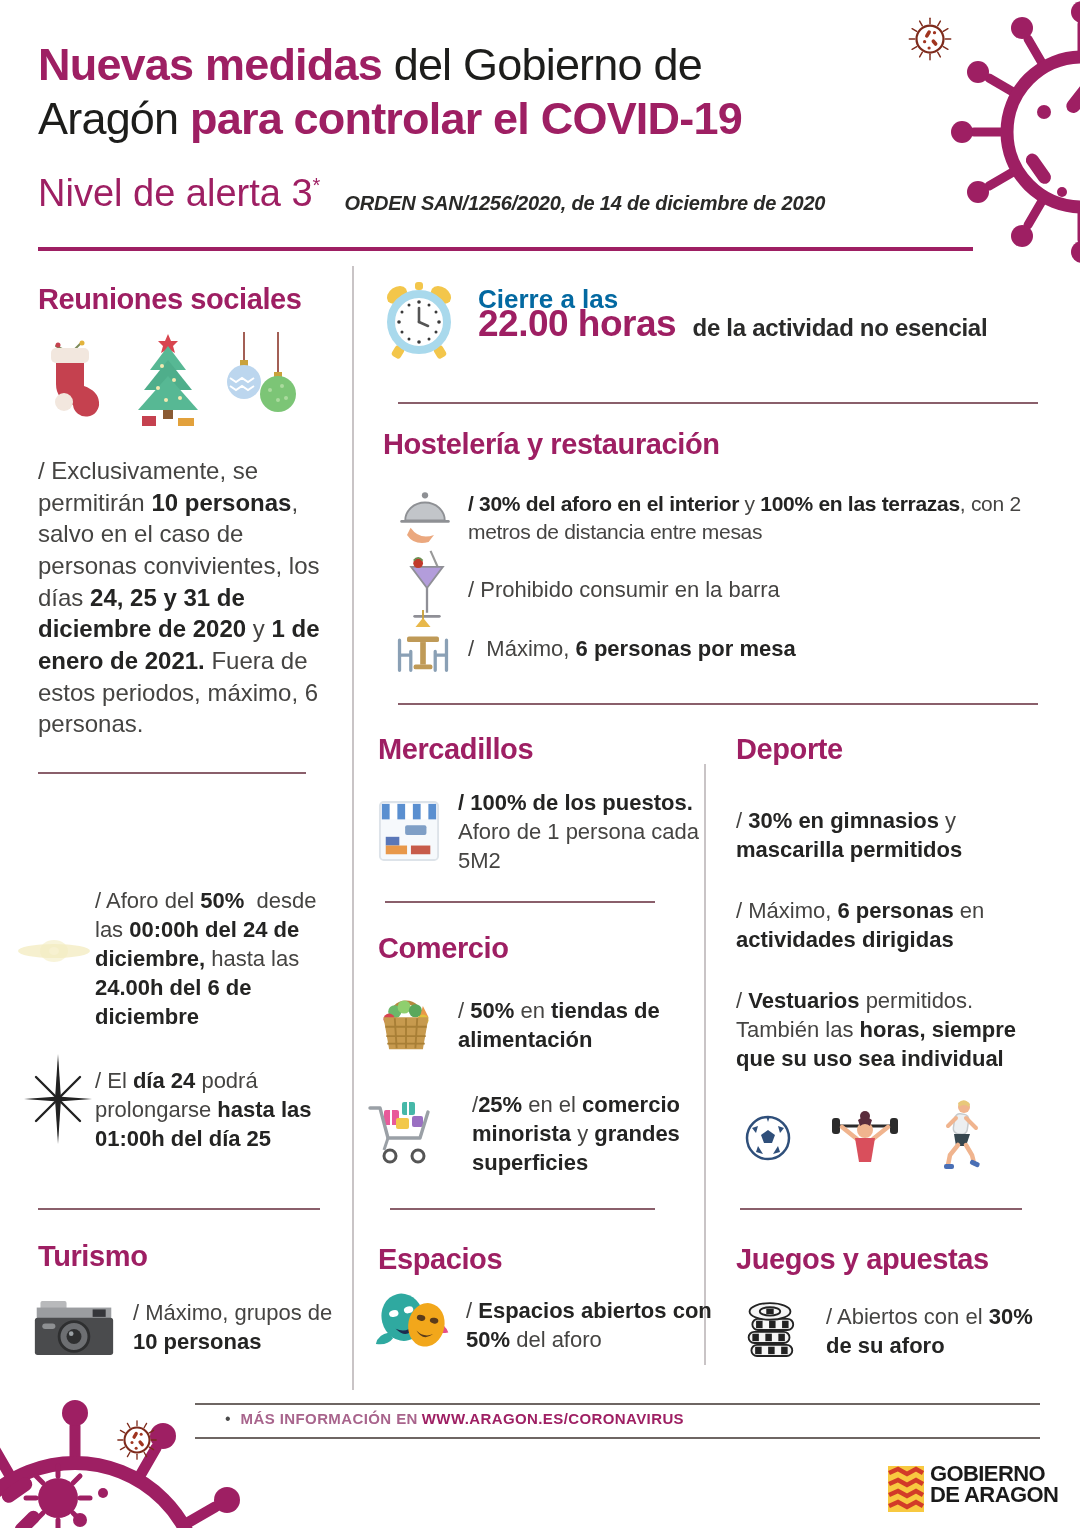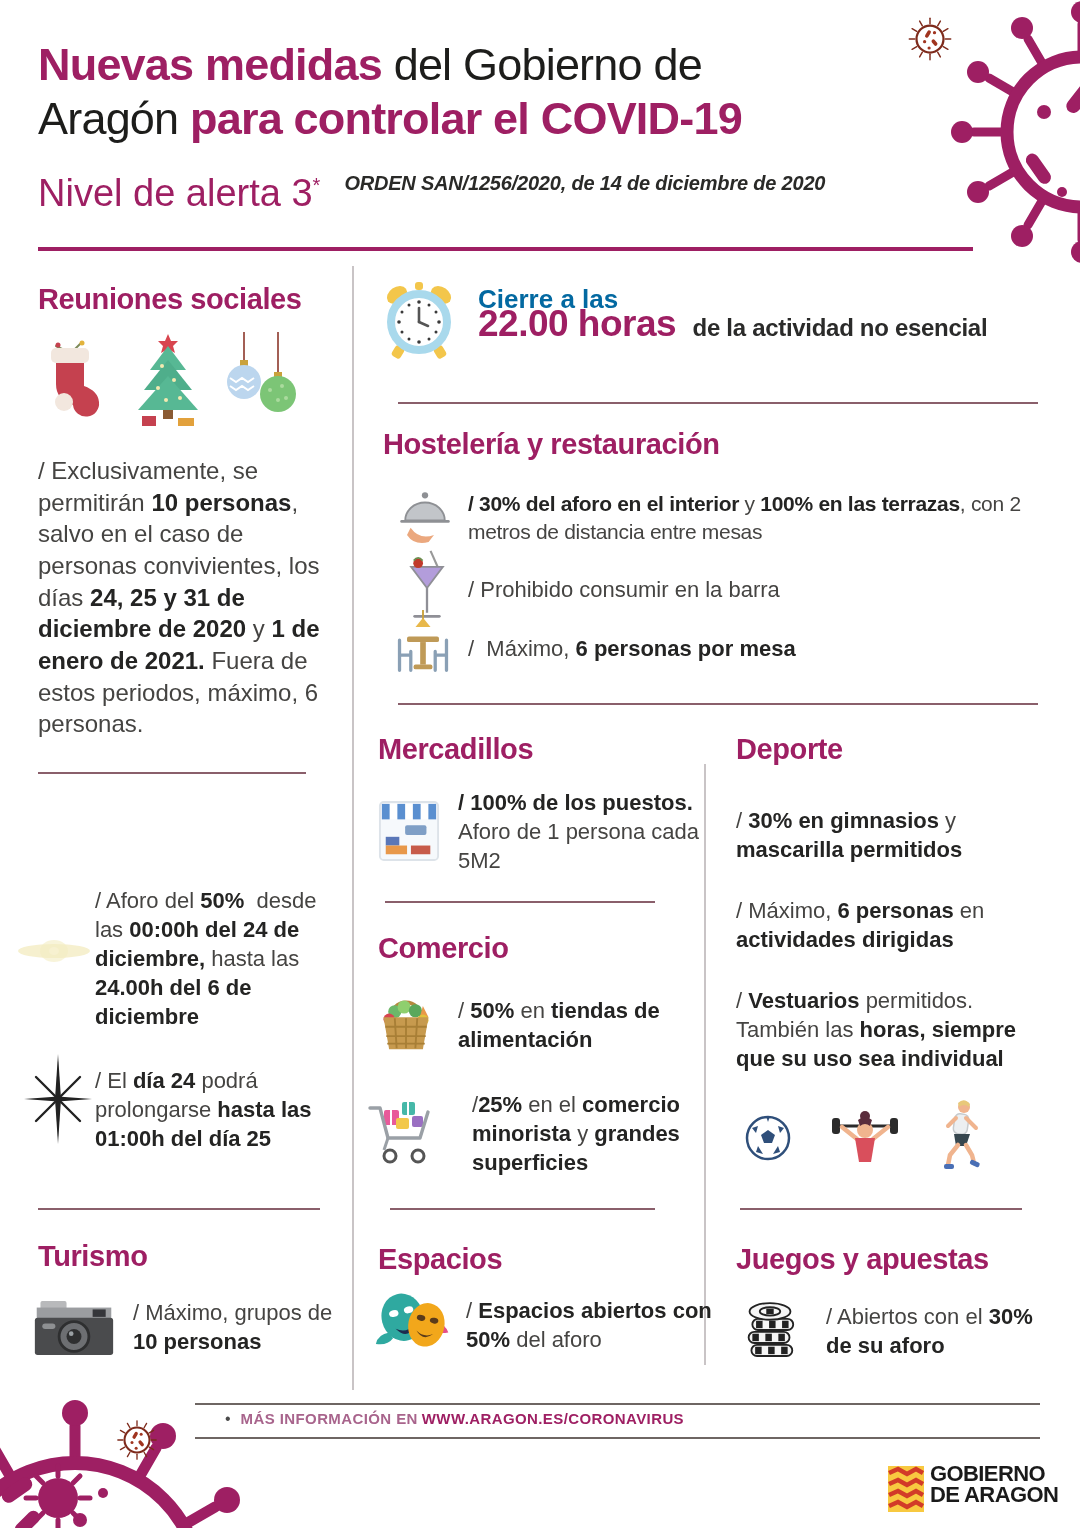--- a/index.html
+++ b/index.html
@@ -101,21 +101,21 @@
           <circle cx="29" cy="40" r="1.8"></circle>
       </g>
     </svg>
   </span>
 
   <div class="abs title" style="left:38px;top:38px;width:880px">
     <div><span class="mag">Nuevas medidas</span><span> del Gobierno de</span></div>
     <div><span>Aragón </span><span class="mag">para controlar el COVID-19</span></div>
   </div>
 
-  <div class="abs" style="left:38px;top:172px;display:flex;align-items:flex-start;gap:24px">
+  <div class="abs" style="left:38px;top:172px;display:flex;align-items:flex-end;gap:24px">
     <div style="font-size:38px;font-weight:300;color:var(--brand)"><span>Nivel de alerta 3</span><sup style="font-size:20px">*</sup></div>
     <div style="font-size:20px;font-style:italic;font-weight:700;color:#2a2a28;letter-spacing:-0.2px">ORDEN SAN/1256/2020, de 14 de diciembre de 2020</div>
   </div>
 
   <div class="abs" style="left:38px;top:247px;width:935px;height:4px;background:var(--brand)"></div>
 
   <div class="abs vrule" style="left:352px;top:266px;height:1124px"></div>
   <div class="abs vrule" style="left:704px;top:764px;height:601px"></div>
 
   <div class="abs h" style="left:38px;top:283px">Reuniones sociales</div>

